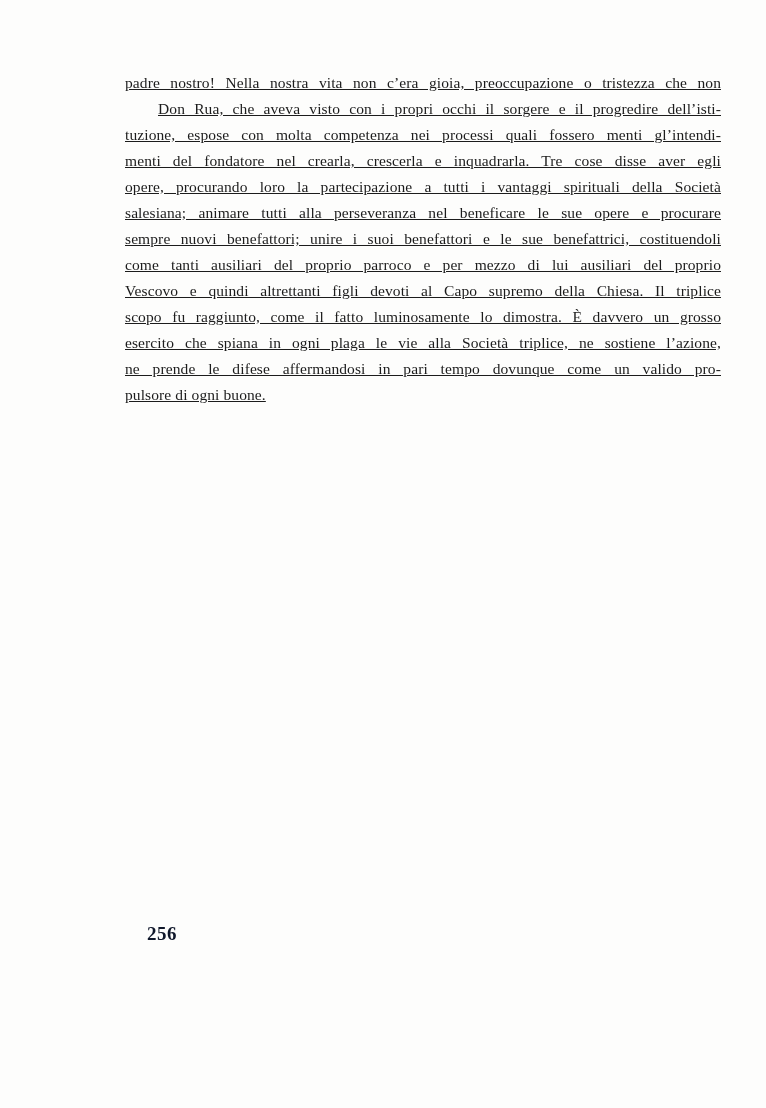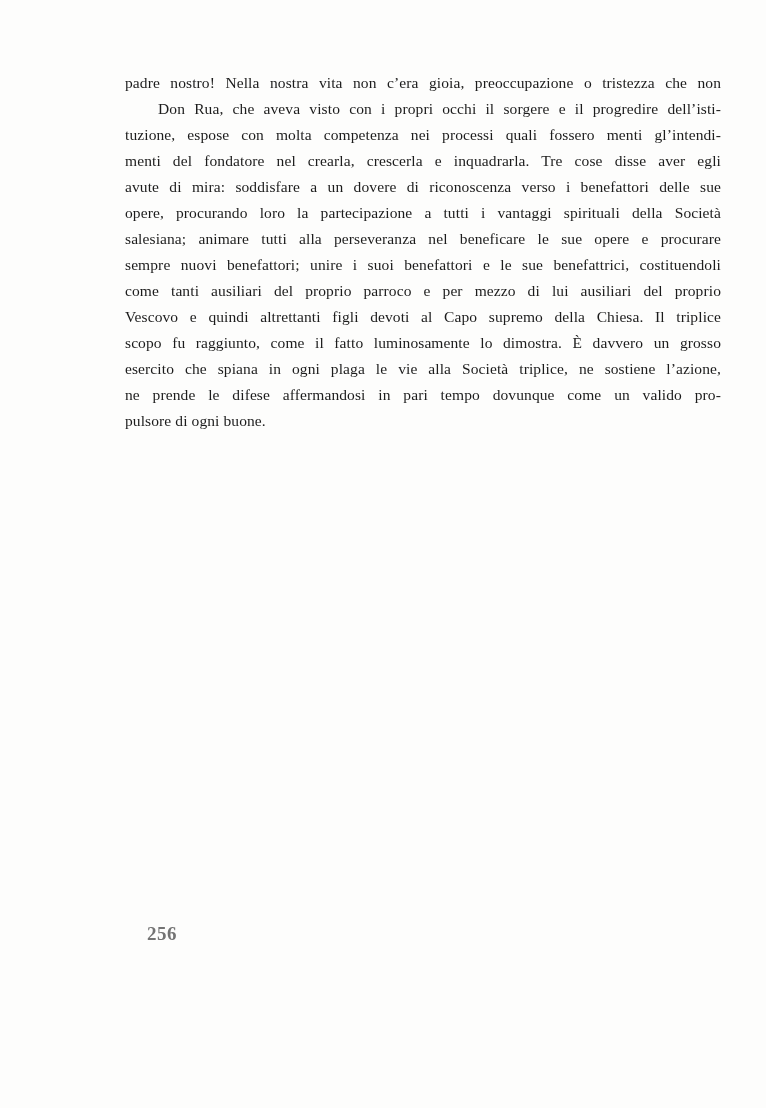--- a/index.html
+++ b/index.html
@@ -23,47 +23,47 @@
     width: 596px;
     font-size: 15.5px;
     line-height: 26px;
     letter-spacing: 0.1px;
   }
   .line {
     height: 26px;
     text-align: justify;
     text-align-last: justify;
     white-space: nowrap;
+    text-decoration: underline;
   }
   .line.end {
     text-align-last: left;
   }
   .line.indent {
     text-indent: 33px;
   }
   .page-number {
     position: absolute;
     left: 147px;
     top: 923px;
     font-size: 19px;
     font-weight: bold;
     letter-spacing: 0.5px;
-    color: #737373;
+    color: #0f172a;
   }
 </style>
 </head>
 <body>
 
 <div class="page">
   <div class="text-block">
     <div class="line">padre nostro! Nella nostra vita non c’era gioia, preoccupazione o tristezza che non</div>
     <div class="line indent">Don Rua, che aveva visto con i propri occhi il sorgere e il progredire dell’isti-</div>
     <div class="line">tuzione, espose con molta competenza nei processi quali fossero menti gl’intendi-</div>
     <div class="line">menti del fondatore nel crearla, crescerla e inquadrarla. Tre cose disse aver egli</div>
-    <div class="line">avute di mira: soddisfare a un dovere di riconoscenza verso i benefattori delle sue</div>
     <div class="line">opere, procurando loro la partecipazione a tutti i vantaggi spirituali della Società</div>
     <div class="line">salesiana; animare tutti alla perseveranza nel beneficare le sue opere e procurare</div>
     <div class="line">sempre nuovi benefattori; unire i suoi benefattori e le sue benefattrici, costituendoli</div>
     <div class="line">come tanti ausiliari del proprio parroco e per mezzo di lui ausiliari del proprio</div>
     <div class="line">Vescovo e quindi altrettanti figli devoti al Capo supremo della Chiesa. Il triplice</div>
     <div class="line">scopo fu raggiunto, come il fatto luminosamente lo dimostra. È davvero un grosso</div>
     <div class="line">esercito che spiana in ogni plaga le vie alla Società triplice, ne sostiene l’azione,</div>
     <div class="line">ne prende le difese affermandosi in pari tempo dovunque come un valido pro-</div>
     <div class="line end">pulsore di ogni buone.</div>
   </div>

